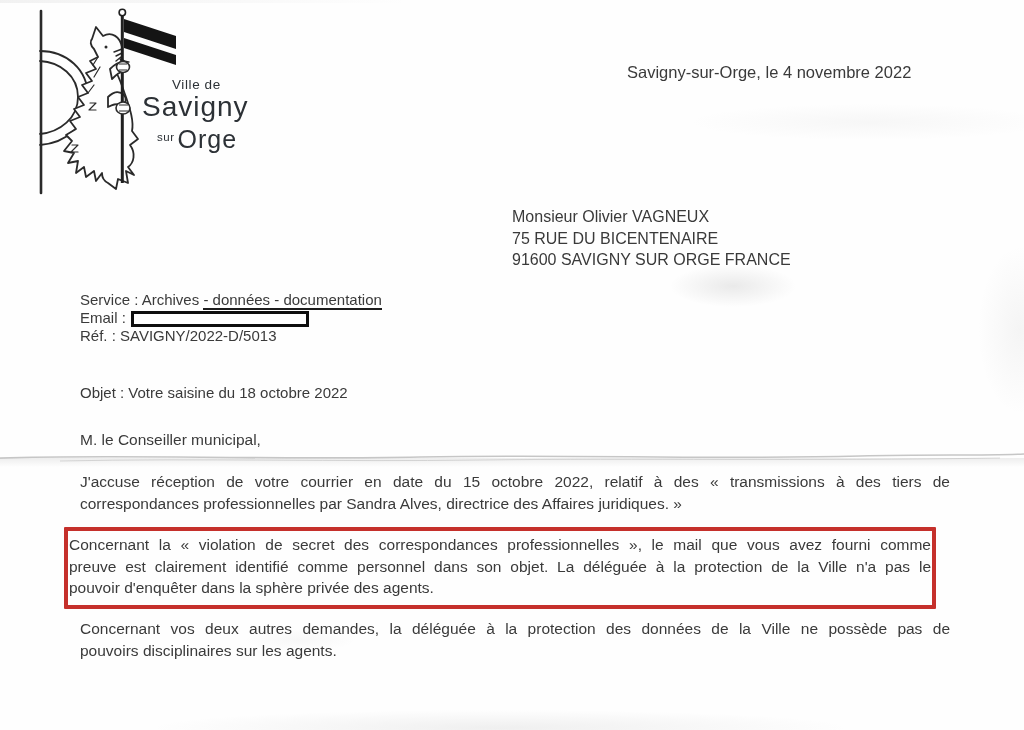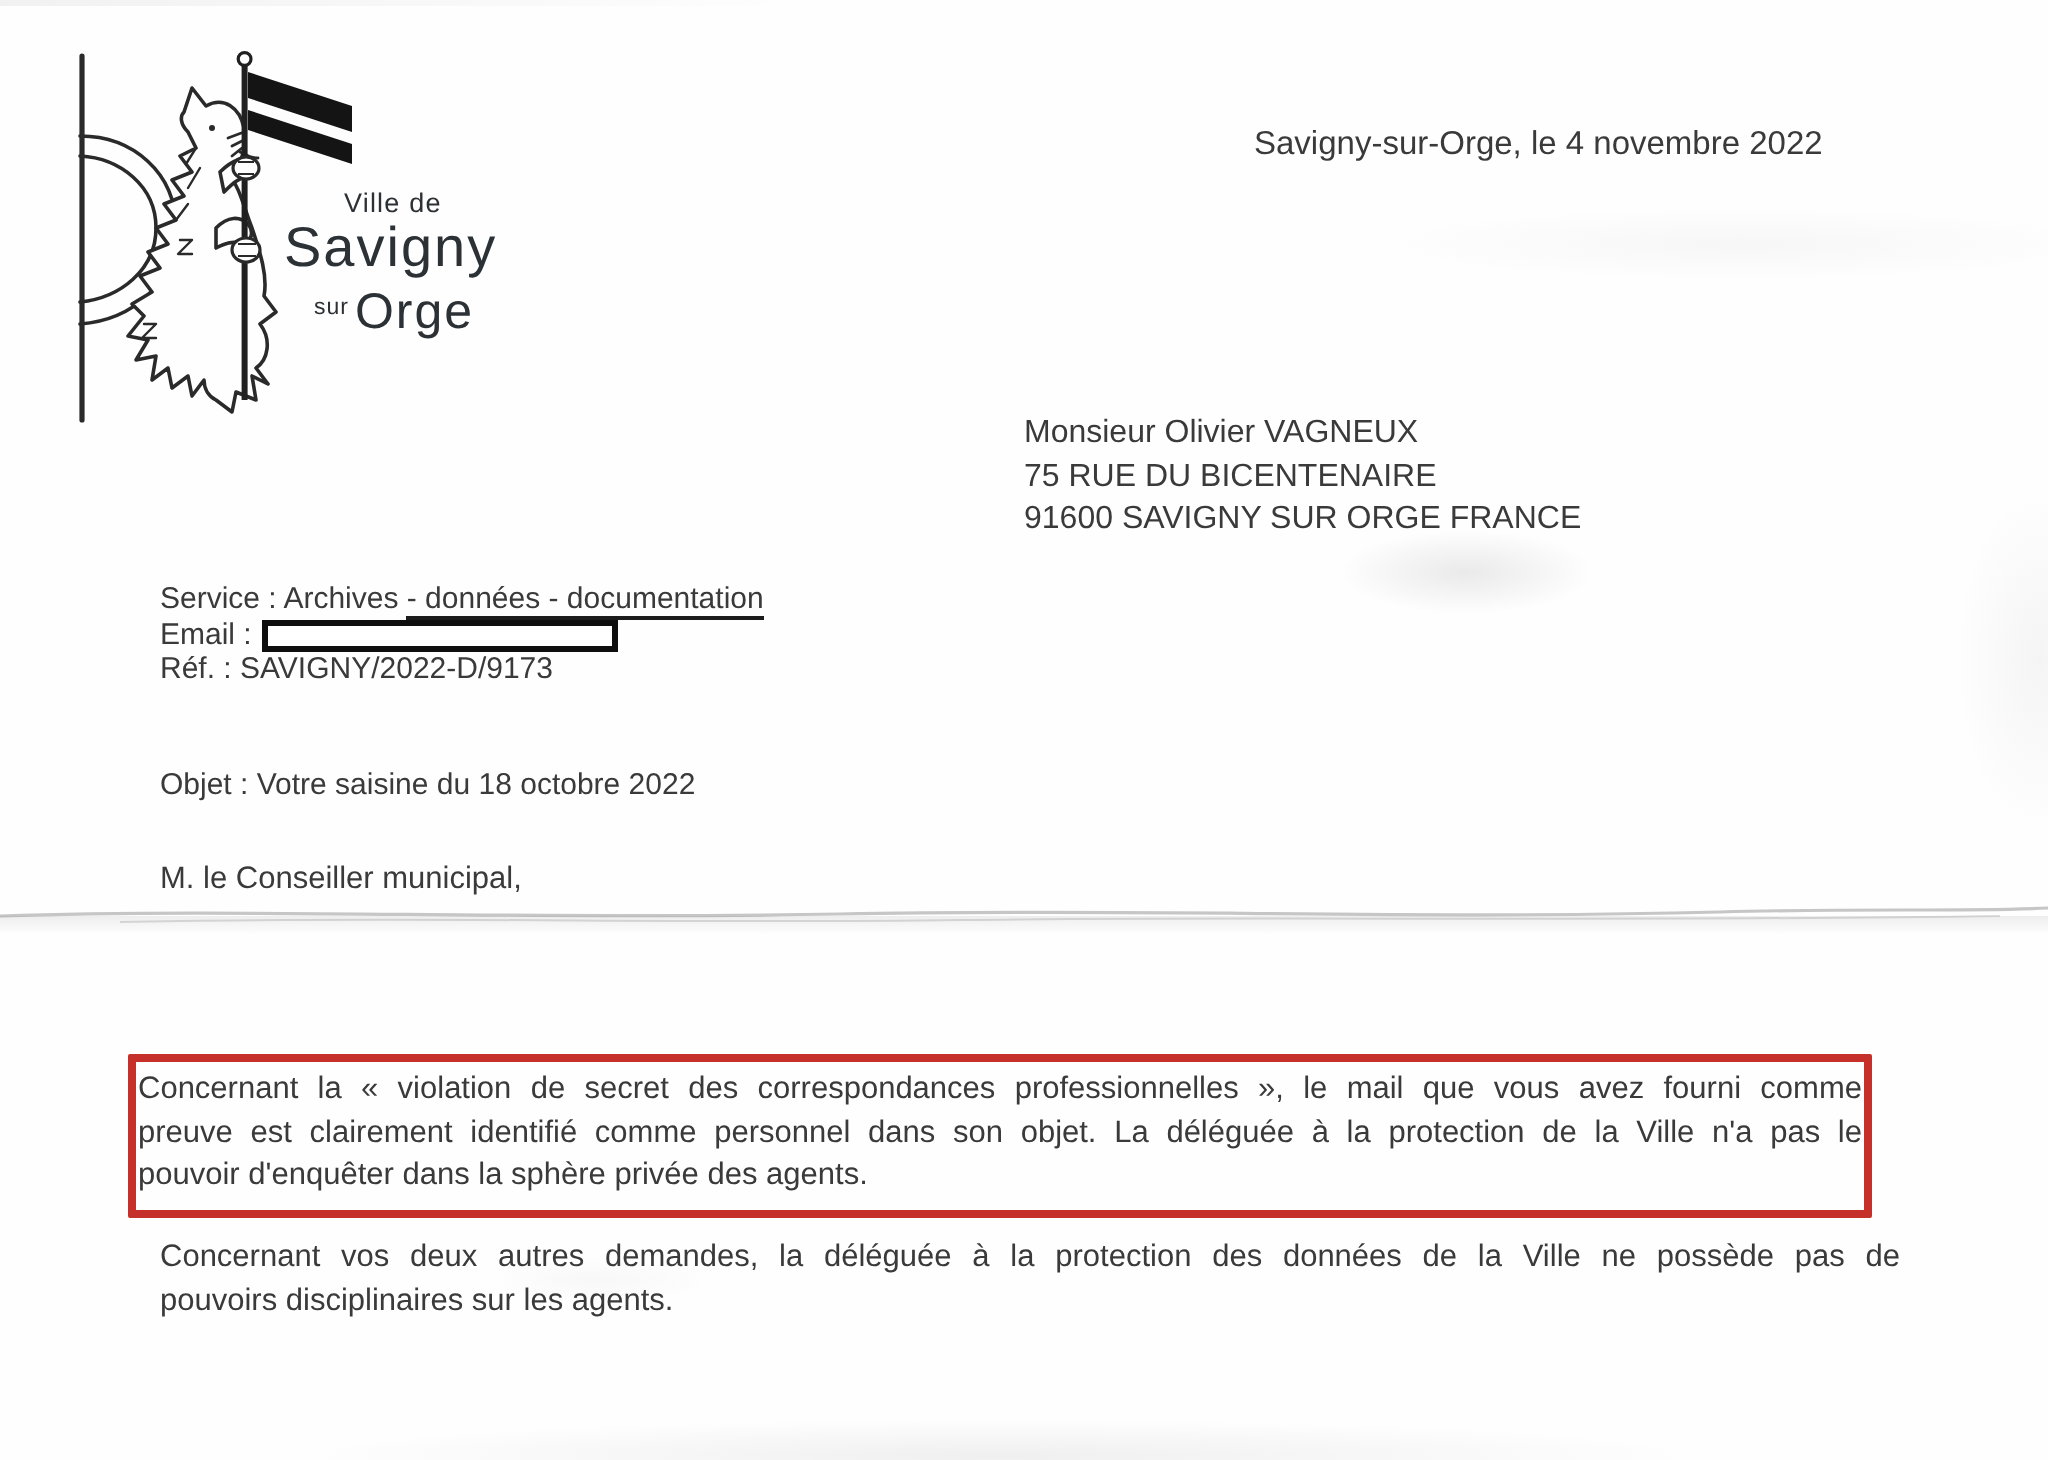--- a/index.html
+++ b/index.html
@@ -14,21 +14,21 @@
     background:
       radial-gradient(90px 30px at 733px 286px, rgba(110,110,110,.14), transparent 70%),
       radial-gradient(260px 26px at 870px 122px, rgba(130,130,130,.06), transparent 70%),
       radial-gradient(500px 26px at 500px 728px, rgba(110,110,110,.10), transparent 70%),
       radial-gradient(60px 120px at 1020px 330px, rgba(120,120,120,.07), transparent 70%),
       radial-gradient(80px 16px at 300px 640px, rgba(120,120,120,.05), transparent 70%);
   }
   .abs { position:absolute; }
 
   
-  .logo { left:30px; top:22px; width:224px; height:198px; }
+  .logo { left:30px; top:5px; width:224px; height:198px; }
   .logo svg { position:absolute; left:0; top:0; }
   .wordmark { position:absolute; inset:0; color:#2c3136; }
   .villede { position:absolute; left:142px; top:72px; font-size:13.5px; letter-spacing:.6px; font-weight:500; }
   .savigny { position:absolute; left:112px; top:86px; font-size:28px; letter-spacing:1px; font-weight:500; }
   .surorge { position:absolute; left:127px; top:120px; font-weight:500; }
   .surorge .sur { font-size:11.5px; vertical-align:7px; letter-spacing:.5px; margin-right:3px; }
   .surorge .orge { font-size:25px; letter-spacing:1px; }
 
   .dateline { left:627px; top:63px; font-size:16.5px; }
 
@@ -115,34 +115,38 @@
 
   <div class="abs recipient">
     <div>Monsieur Olivier VAGNEUX</div>
     <div>75 RUE DU BICENTENAIRE</div>
     <div>91600 SAVIGNY SUR ORGE FRANCE</div>
   </div>
 
   <div class="abs meta">
     <div><span>Service : Archives </span><span class="underlined">- données - documentation</span></div>
     <div><span>Email :</span><span class="redaction r2"></span></div>
-    <div>Réf.  : SAVIGNY/2022-D/9173</div>
+    <div>Réf.  : SAVIGNY/2022-D/5013</div>
   </div>
 
   <div class="abs objet">Objet : Votre saisine du 18 octobre 2022</div>
 
   <div class="abs salutation">M. le Conseiller municipal,</div>
 
   <div class="abs crease">
     <svg width="1024" height="18">
       <path d="M0 9 C 120 5 260 11 420 8 C 580 5 700 11 860 7 C 930 5 980 7 1024 5" stroke="#c6c6c6" stroke-width="1.6" fill="none"></path>
       <path d="M60 12 C 200 9 340 13 480 11 C 640 9 800 12 1000 9" stroke="#dddddd" stroke-width="1" fill="none"></path>
     </svg>
   </div>
 
+  <div class="abs para p1">
+    <div class="line">J'accuse réception de votre courrier en date du 15 octobre 2022, relatif à des « transmissions à des tiers de</div>
+    <div class="line last">correspondances professionnelles par Sandra Alves, directrice des Affaires juridiques. »</div>
+  </div>
 
   <div class="abs highlight">
     <div class="line">Concernant la « violation de secret des correspondances professionnelles », le mail que vous avez fourni comme</div>
     <div class="line">preuve est clairement identifié comme personnel dans son objet. La déléguée à la protection de la Ville n'a pas le</div>
     <div class="line last">pouvoir d'enquêter dans la sphère privée des agents.</div>
   </div>
 
   <div class="abs para p2">
     <div class="line">Concernant vos deux autres demandes, la déléguée à la protection des données de la Ville ne possède pas de</div>
     <div class="line last">pouvoirs disciplinaires sur les agents.</div>

